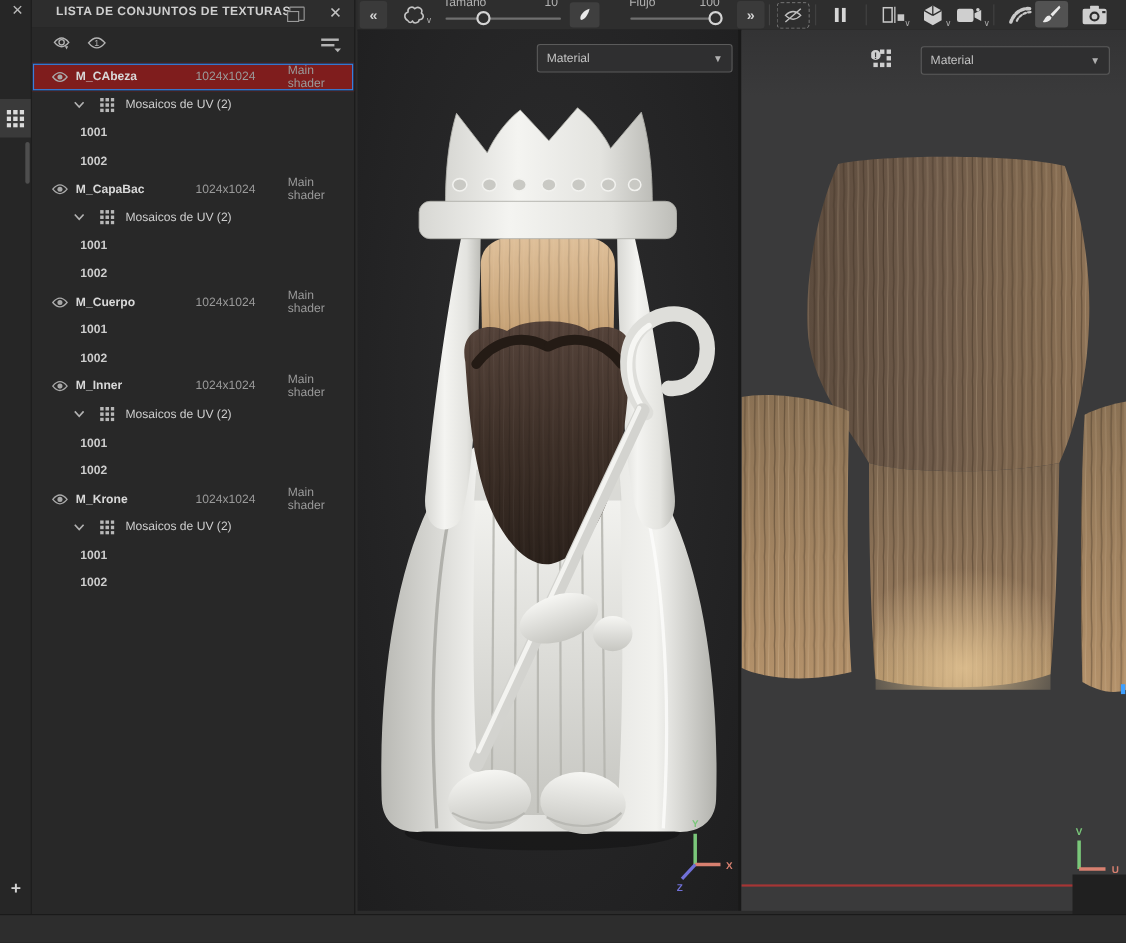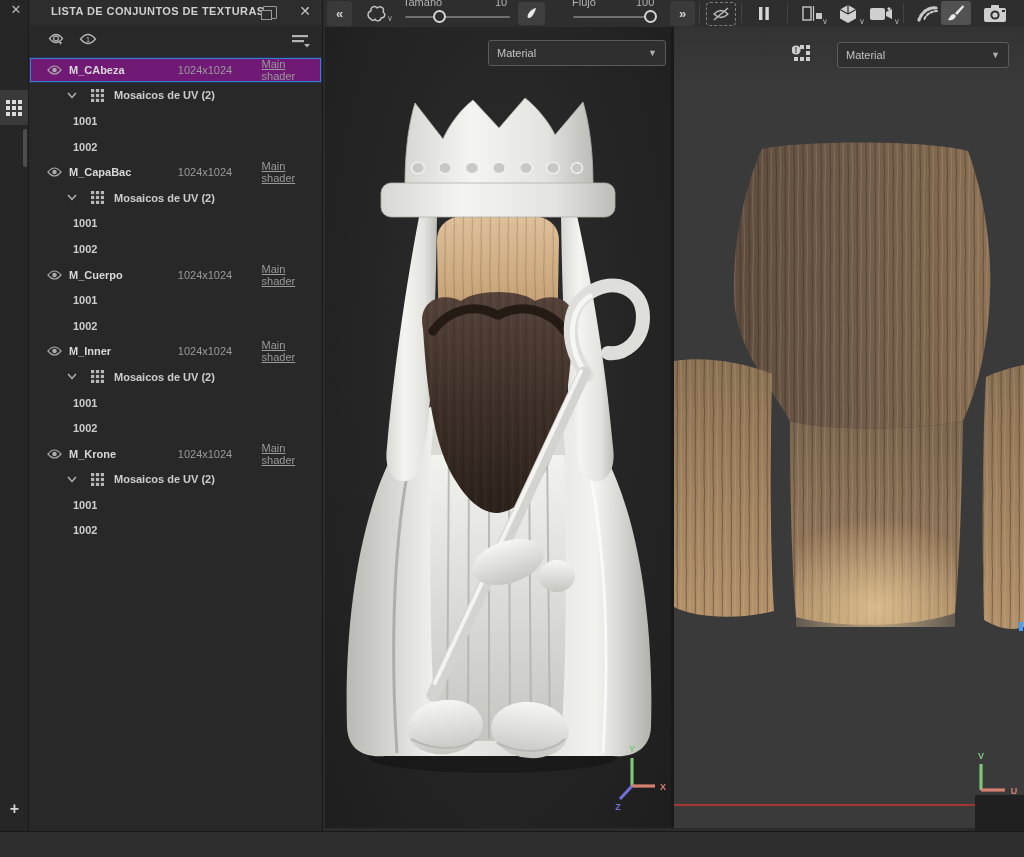--- a/index.html
+++ b/index.html
@@ -24,26 +24,26 @@
   .panel-close{left:268px;top:3px;width:16px;height:16px;color:#c2c2c2;font-size:14px;line-height:16px;text-align:center;}
   .panel-toolbar{left:0;top:25px;width:100%;height:30px;background:#282828;}
   .pt-icon{top:7px;}
   .sort-icon{left:262px;top:8px;}
   .ts-list{left:0;top:57px;width:100%;height:740px;}
   .row{display:flex;align-items:center;height:25.6px;position:relative;}
   .row .cell{display:inline-flex;align-items:center;}
   .c-eye{margin-left:18px;width:16px;}
   .c-name{margin-left:6px;width:80px;font-weight:bold;color:#d8d8d8;}
   .c-res{width:84px;color:#9a9a9a;margin-left:29px;}
-  .c-shader{color:#9a9a9a;text-decoration:underline;}
+  .c-shader{color:#9a9a9a;}
   .c-chev{margin-left:38px;width:12px;}
   .c-gicon{margin-left:12px;width:13px;}
-  .c-glabel{margin-left:10px;font-weight:bold;color:#cdcdcd;}
+  .c-glabel{margin-left:10px;font-weight:normal;color:#cdcdcd;}
   .c-tnum{margin-left:44px;font-weight:bold;color:#cdcdcd;}
-  .set-row.selected{outline:1px solid #3c7dd9;outline-offset:-2px;background:#701a75;box-shadow:inset 0 0 0 2px #22344d;}
+  .set-row.selected{outline:1px solid #3c7dd9;outline-offset:-2px;background:#7f1d1d;box-shadow:inset 0 0 0 2px #22344d;}
 
   
   .toolbar{left:325px;top:0;width:699px;height:27px;background:#2e2e2e;border-bottom:1px solid #191919;overflow:hidden;}
   .tb-tile{width:25px;height:25px;top:1px;background:#3a3a3a;border-radius:3px;color:#d2d2d2;
            font-size:13px;font-weight:bold;text-align:center;line-height:25px;}
   .tb-label{top:-4px;font-size:11px;color:#b2b2b2;}
   .tb-value{top:-4px;font-size:11px;color:#b2b2b2;}
   .tb-track{top:16px;height:2px;background:#6f6f6f;border-radius:1px;}
   .tb-handle{top:10px;width:9px;height:9px;border:2px solid #d4d4d4;border-radius:50%;background:#2e2e2e;}
   .tb-sep{top:4px;width:1px;height:19px;background:#434343;}

